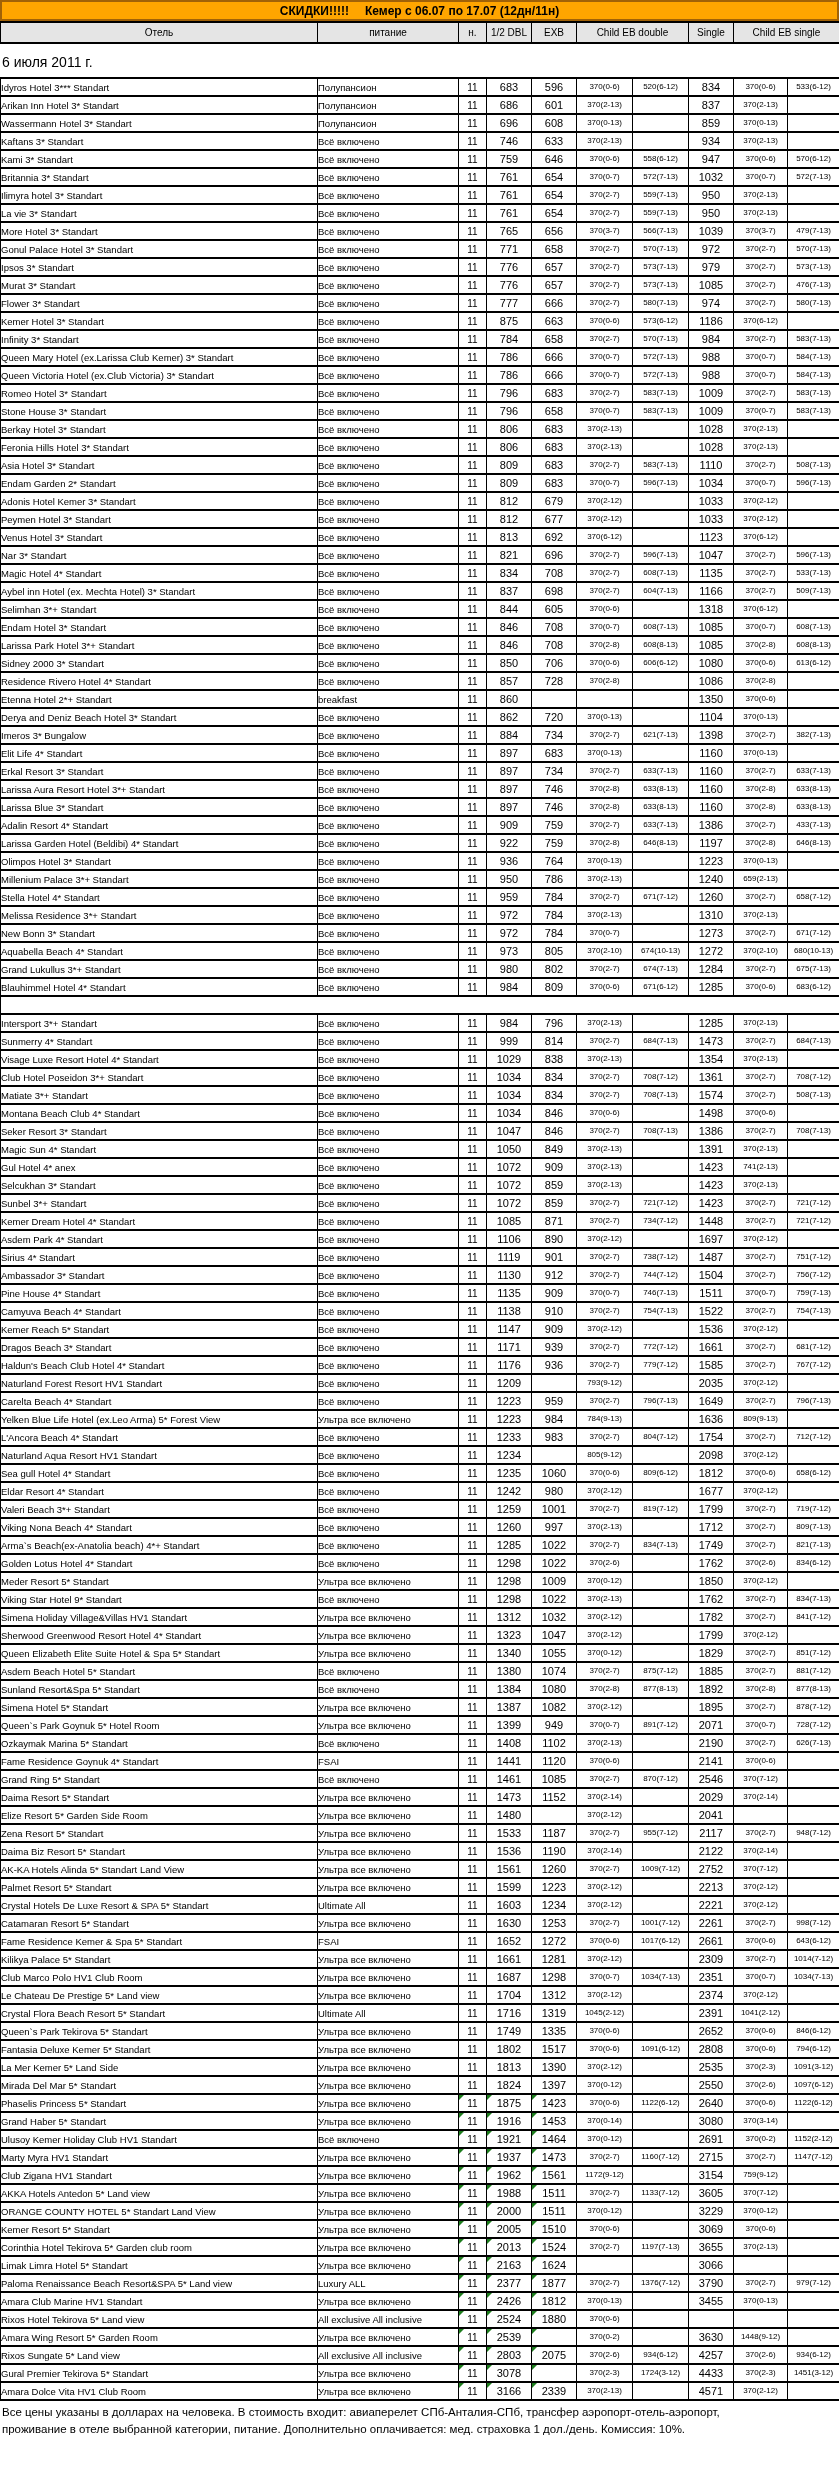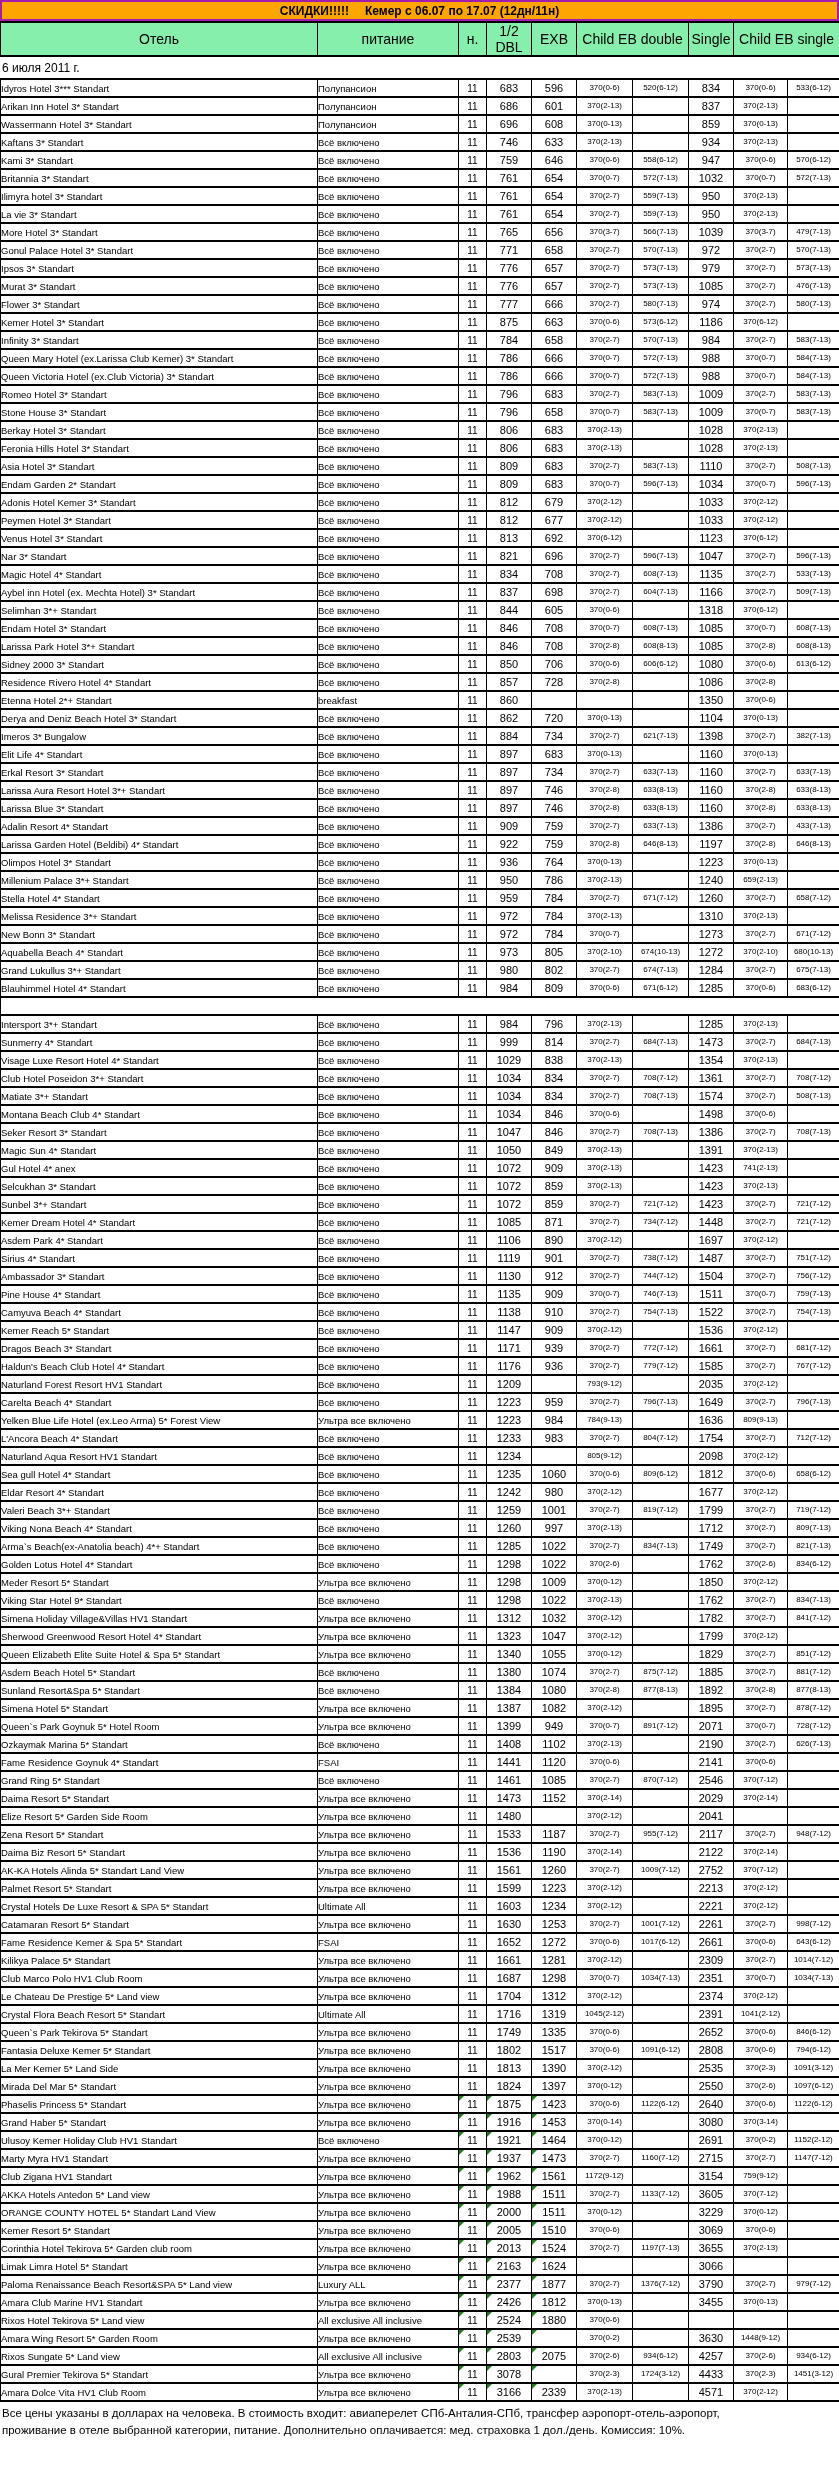--- a/index.html
+++ b/index.html
@@ -1,24 +1,24 @@
 <!DOCTYPE html>
 <html style="--flag: #1E7E1E;"><head>
 <meta charset="utf-8">
 <style>
   html,body{margin:0;padding:0;background:#fff;color:#000;
     font-family:"Liberation Sans","DejaVu Sans",sans-serif;}
   .sheet{width:839px;}
-  .title-bar{box-sizing:border-box;width:839px;height:21px;border:2px solid #a21caf;
+  .title-bar{box-sizing:border-box;width:839px;height:21px;border:2px solid #a16207;
     display:flex;align-items:center;justify-content:center;gap:16px;
     font-weight:bold;font-size:12px;}
   table.grid{border-collapse:collapse;table-layout:fixed;width:839px;}
   table.grid th{border:1px solid #000;border-top:2px solid #000;border-bottom:2px solid #000;
-    font-weight:normal;font-size:14px;height:19px;padding:0;overflow:hidden;background:#86efac;}
-  .date-row{font-size:12px;height:13px;padding:4px 2px;}
+    font-weight:normal;font-size:10px;height:19px;padding:0;overflow:hidden;background:#e5e5e5;}
+  .date-row{font-size:14px;height:13px;padding:10px 2px;}
   table.grid td{border:1px solid #000;border-top:2px solid #000;border-bottom:2px solid #000;
     height:16px;padding:0;overflow:hidden;vertical-align:middle;background:#fff;}
   td.c-name,td.c-meal{font-size:9.5px;text-align:left;padding:0 2px;white-space:nowrap;}
   td.c-n{font-size:10px;text-align:center;}
   td.c-num{font-size:11px;text-align:center;letter-spacing:0;}
   td.c-chd{font-size:8px;text-align:center;line-height:1.05;word-break:break-word;}
   td.sep{border:none;height:9px;}
   td.gflag{position:relative;}
   td.gflag::before{content:"";position:absolute;left:0;top:0;width:0;height:0;
     border-top:5px solid var(--flag,#1e7e1e);border-right:5px solid transparent;}

